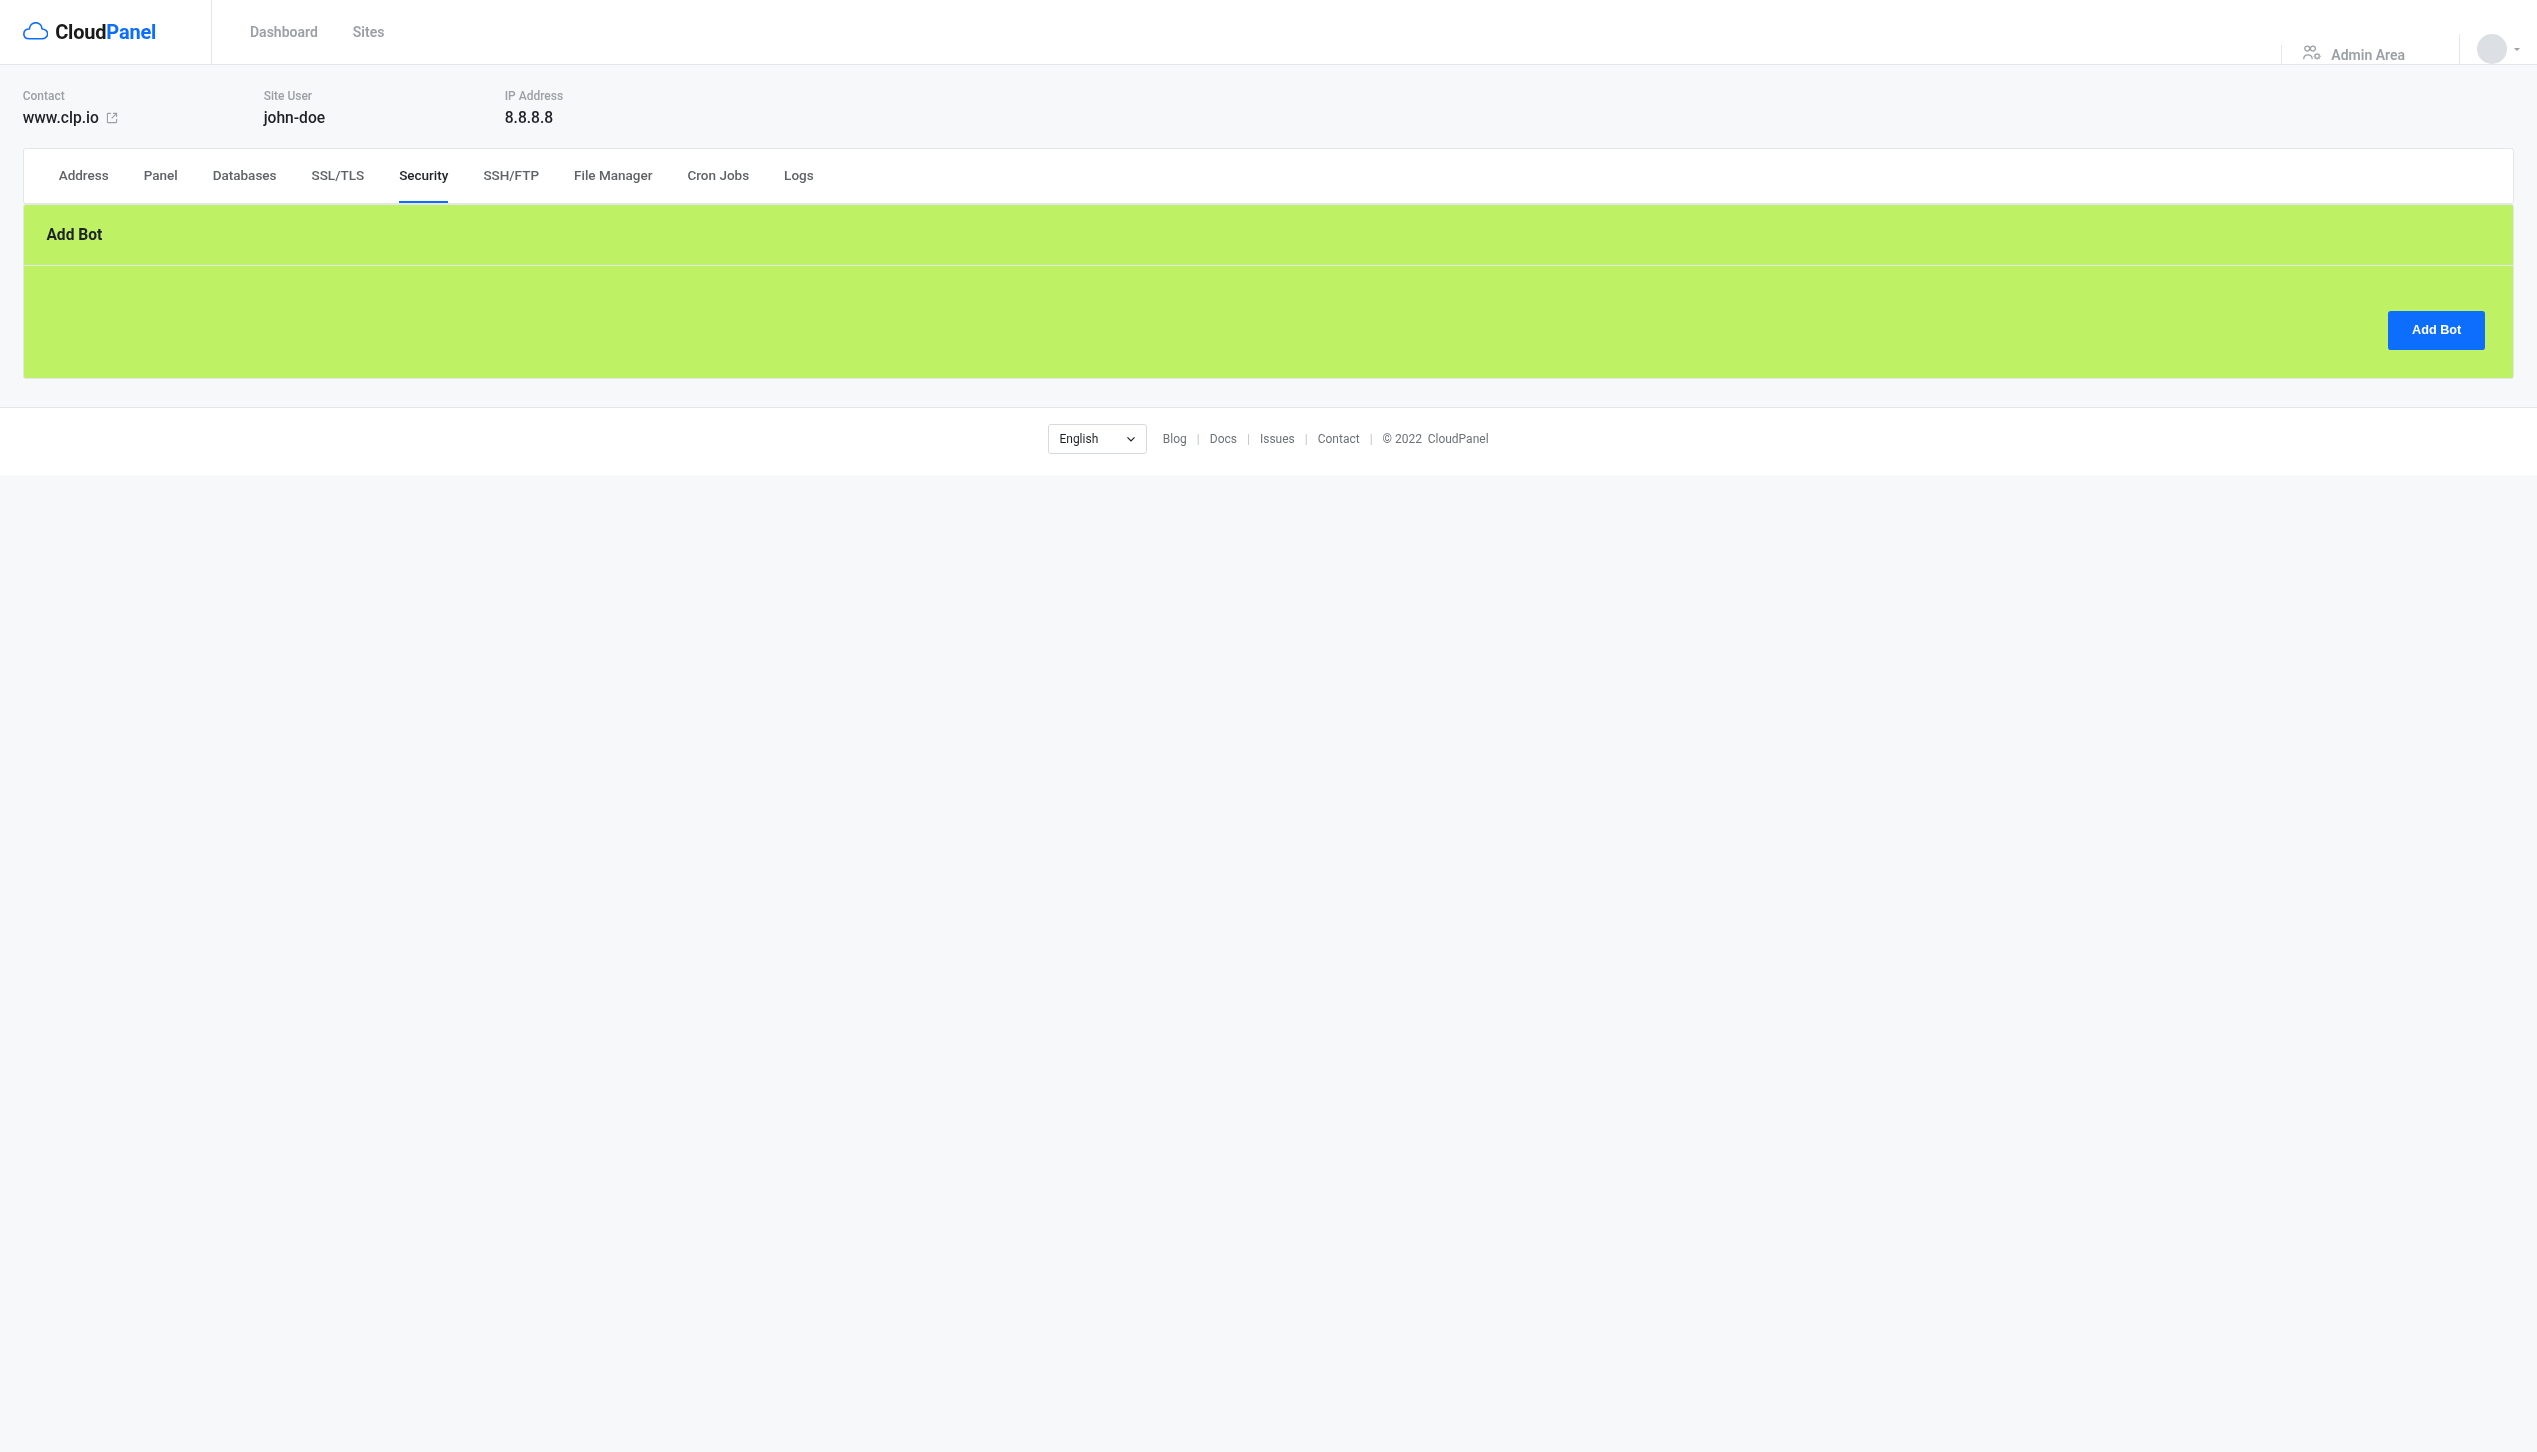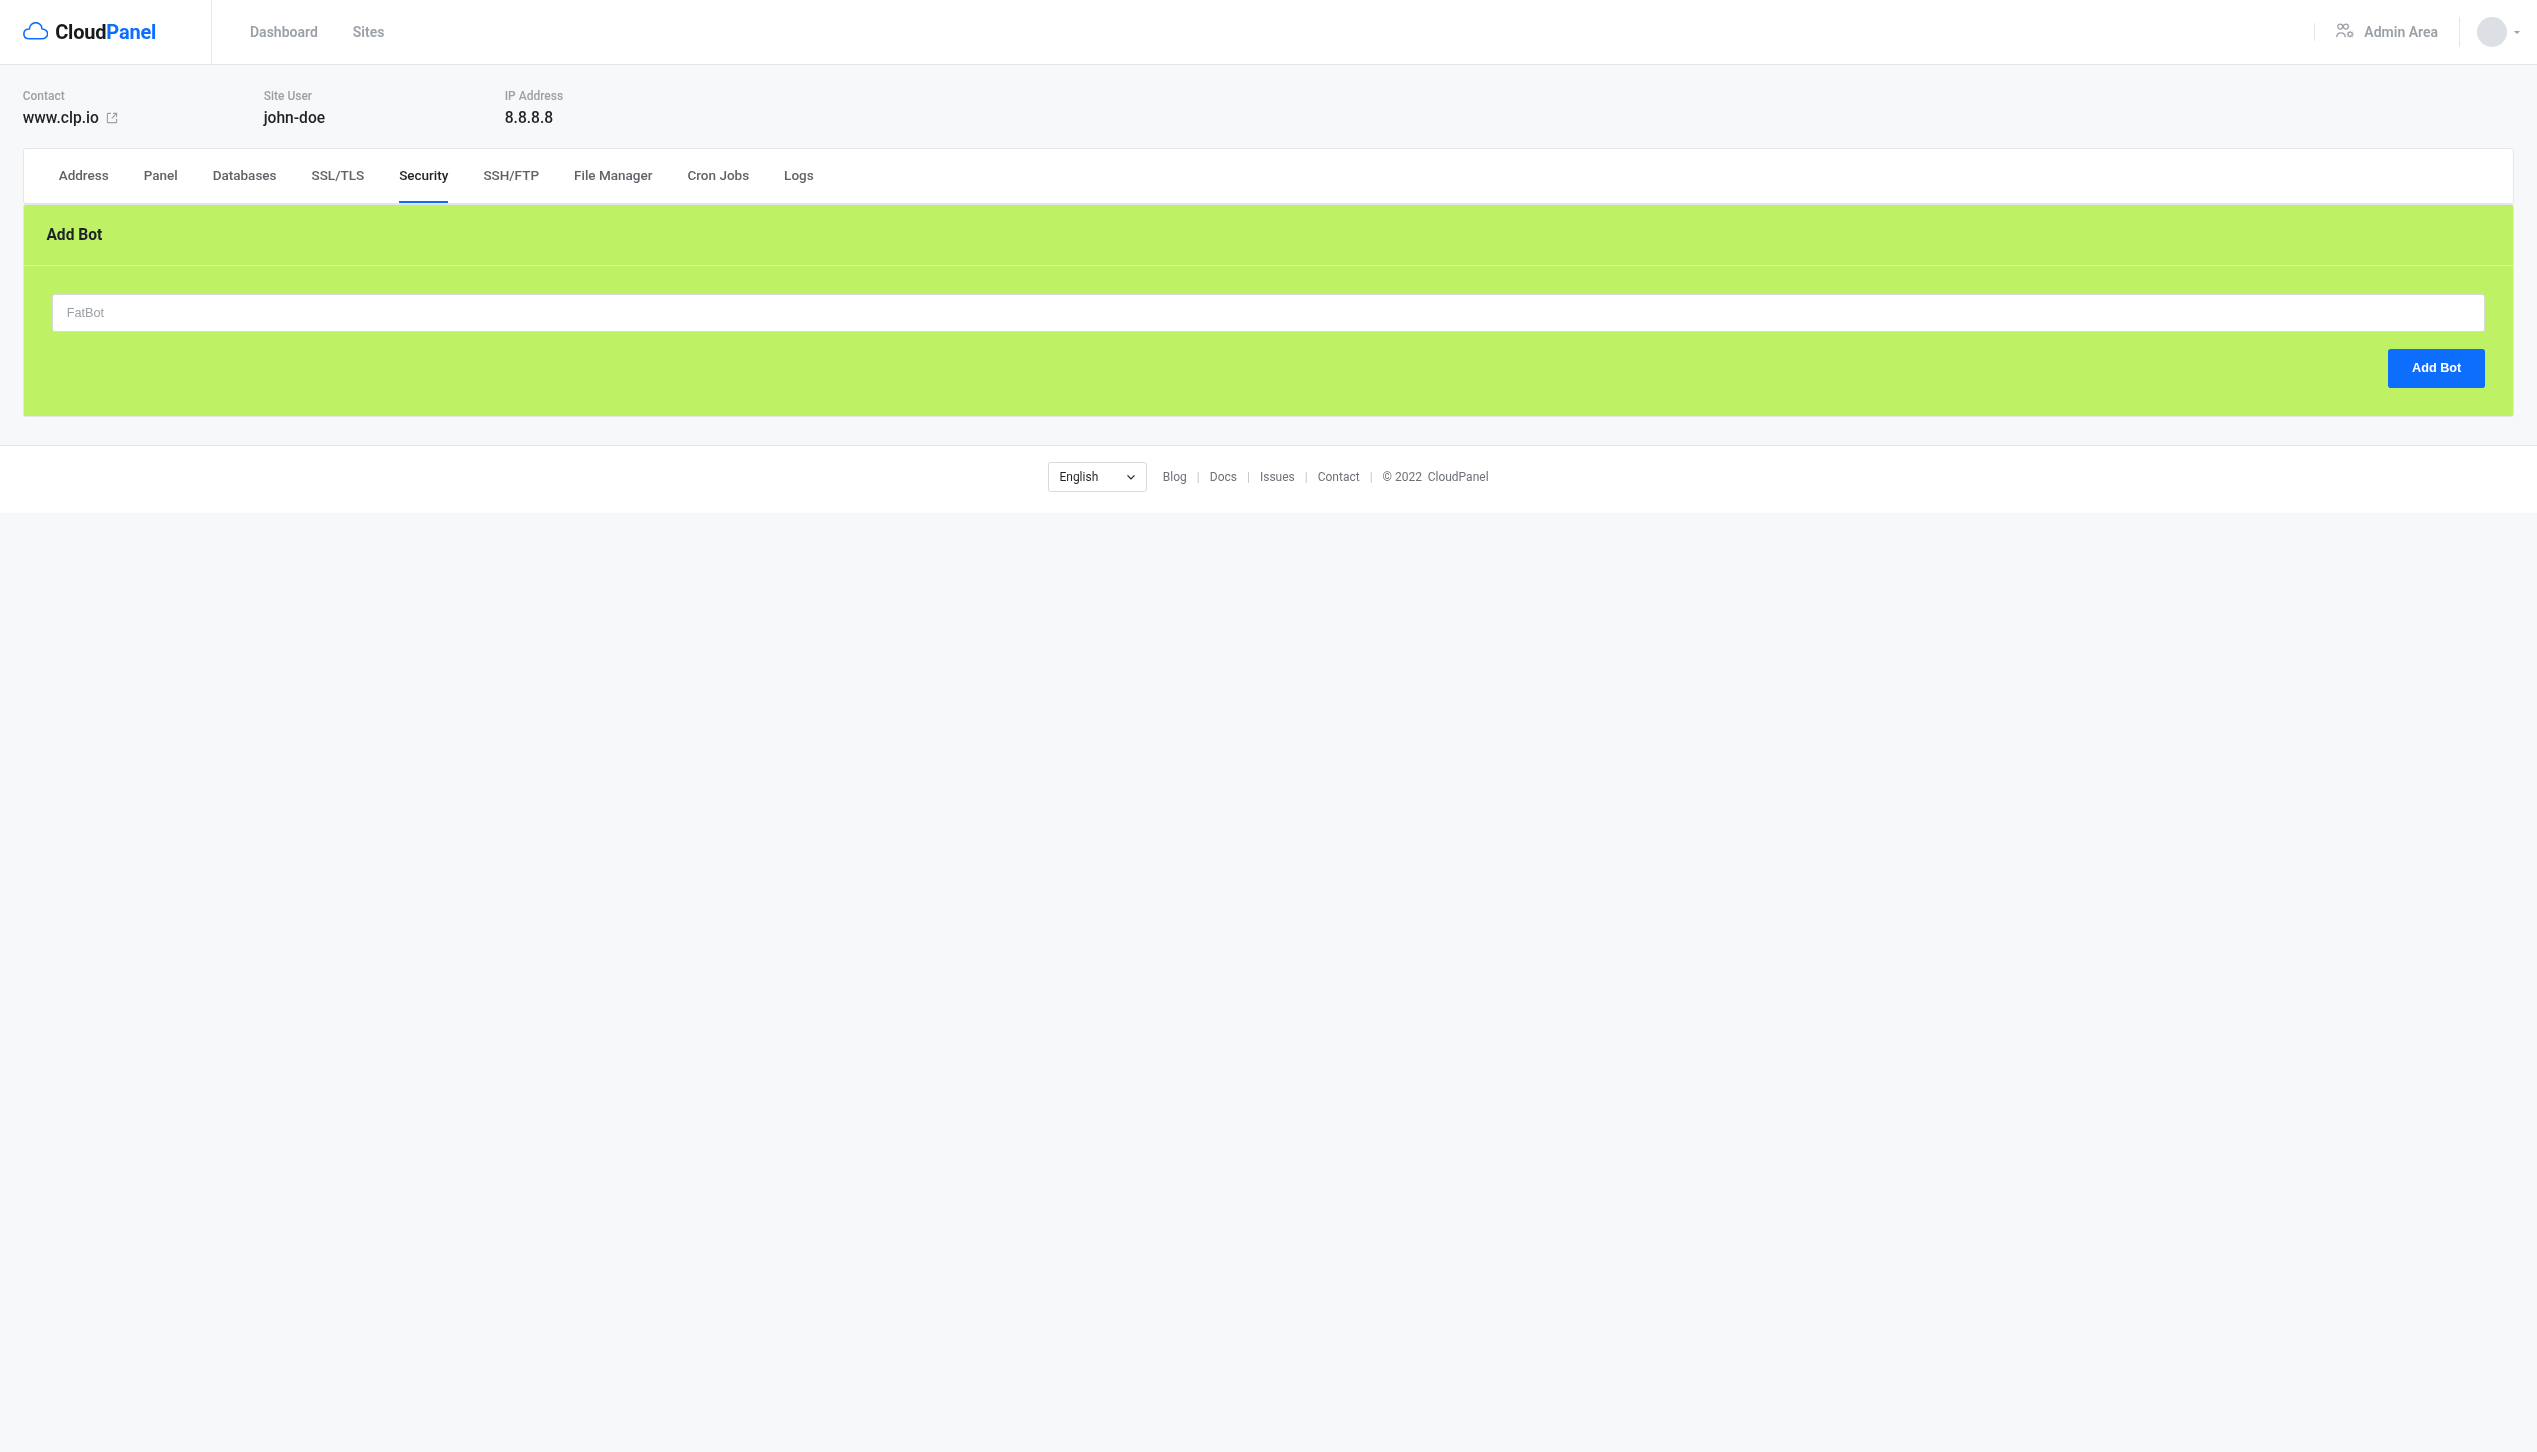--- a/index.html
+++ b/index.html
@@ -45,21 +45,22 @@
   .nav-link {
     color: #9aa0a6;
     font-size: 14px;
     font-weight: 600;
     text-decoration: none;
     cursor: pointer;
   }
 
   .header-right {
     display: flex;
-    align-items: center;
+    align-items: flex-end;
+    gap: 33px;
   }
   .admin-area {
     display: flex;
     align-items: center;
     gap: 10px;
     color: #9aa0a6;
     font-size: 14px;
     font-weight: 600;
     padding: 0 21px;
     border-left: 0.7px solid #e4e6eb;
@@ -298,21 +299,20 @@
       <div class="tab">Cron Jobs</div>
       <div class="tab">Logs</div>
     </div>
   </div>
 
   <div class="form-card">
     <div class="card-header">
       <div class="card-title">Add Bot</div>
     </div>
     <div class="card-body">
-      <input class="text-input" type="text" placeholder="FatBot" style="">
       <div class="btn-row">
         <button class="btn-primary">Add Bot</button>
       </div>
     </div>
   </div>
 
 </div>
 
 <div class="footer">
   <div class="lang-select">

